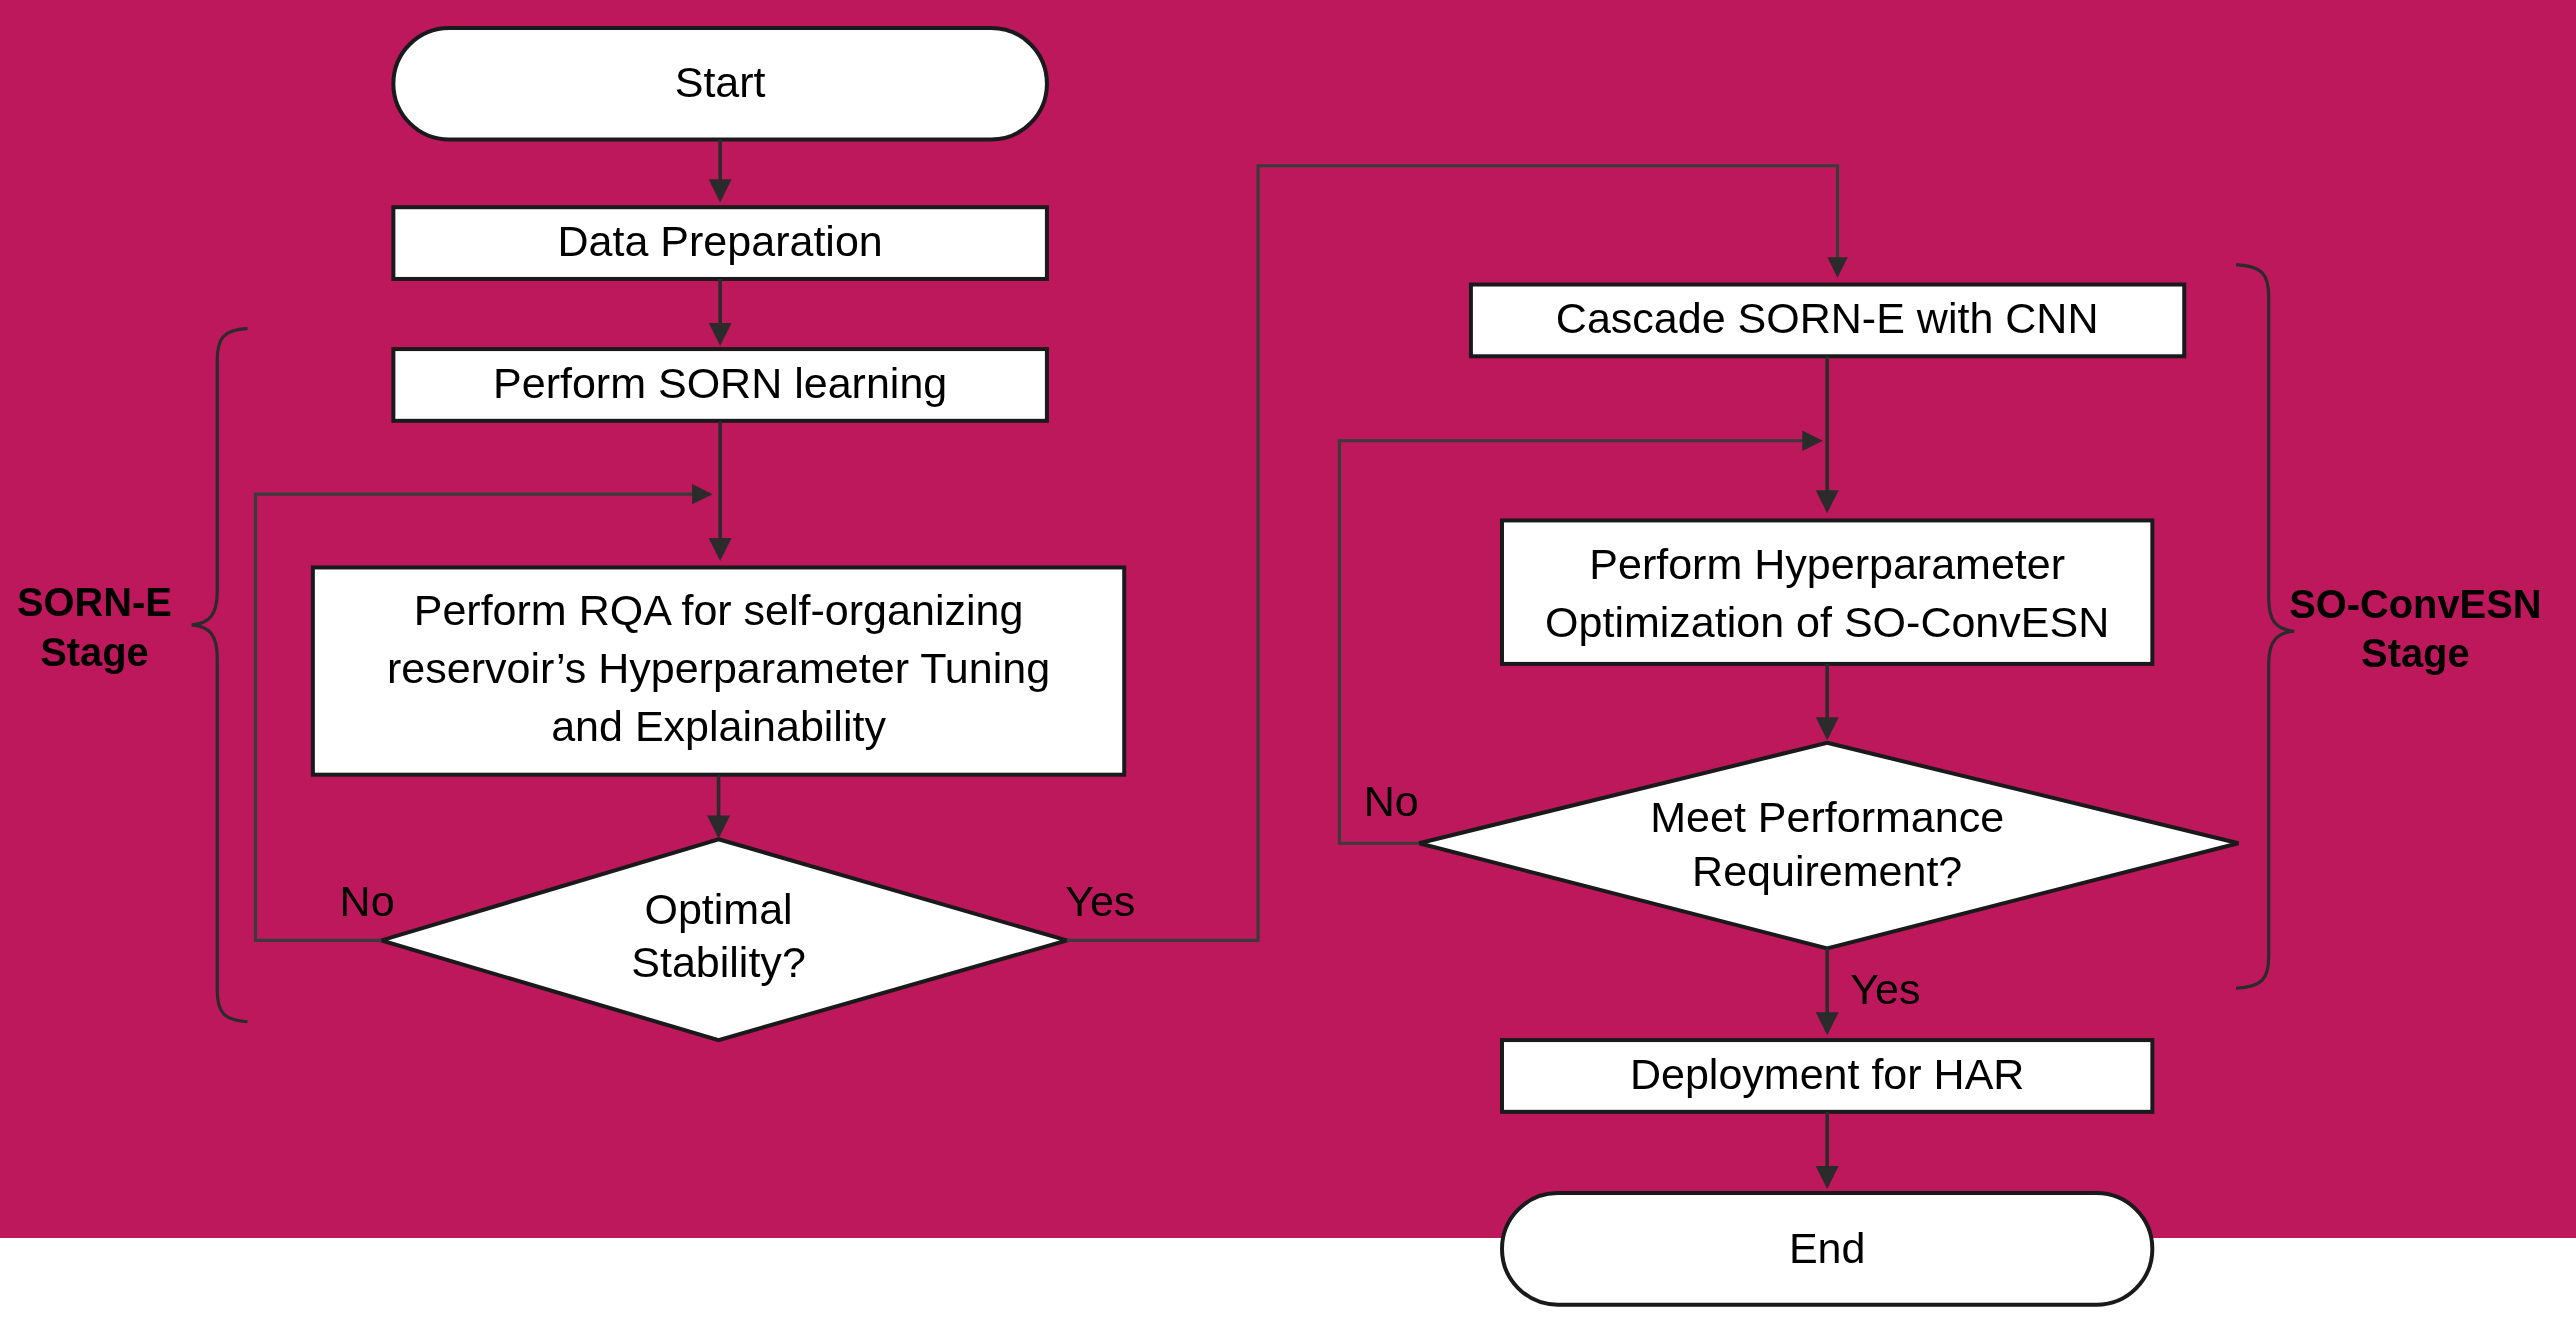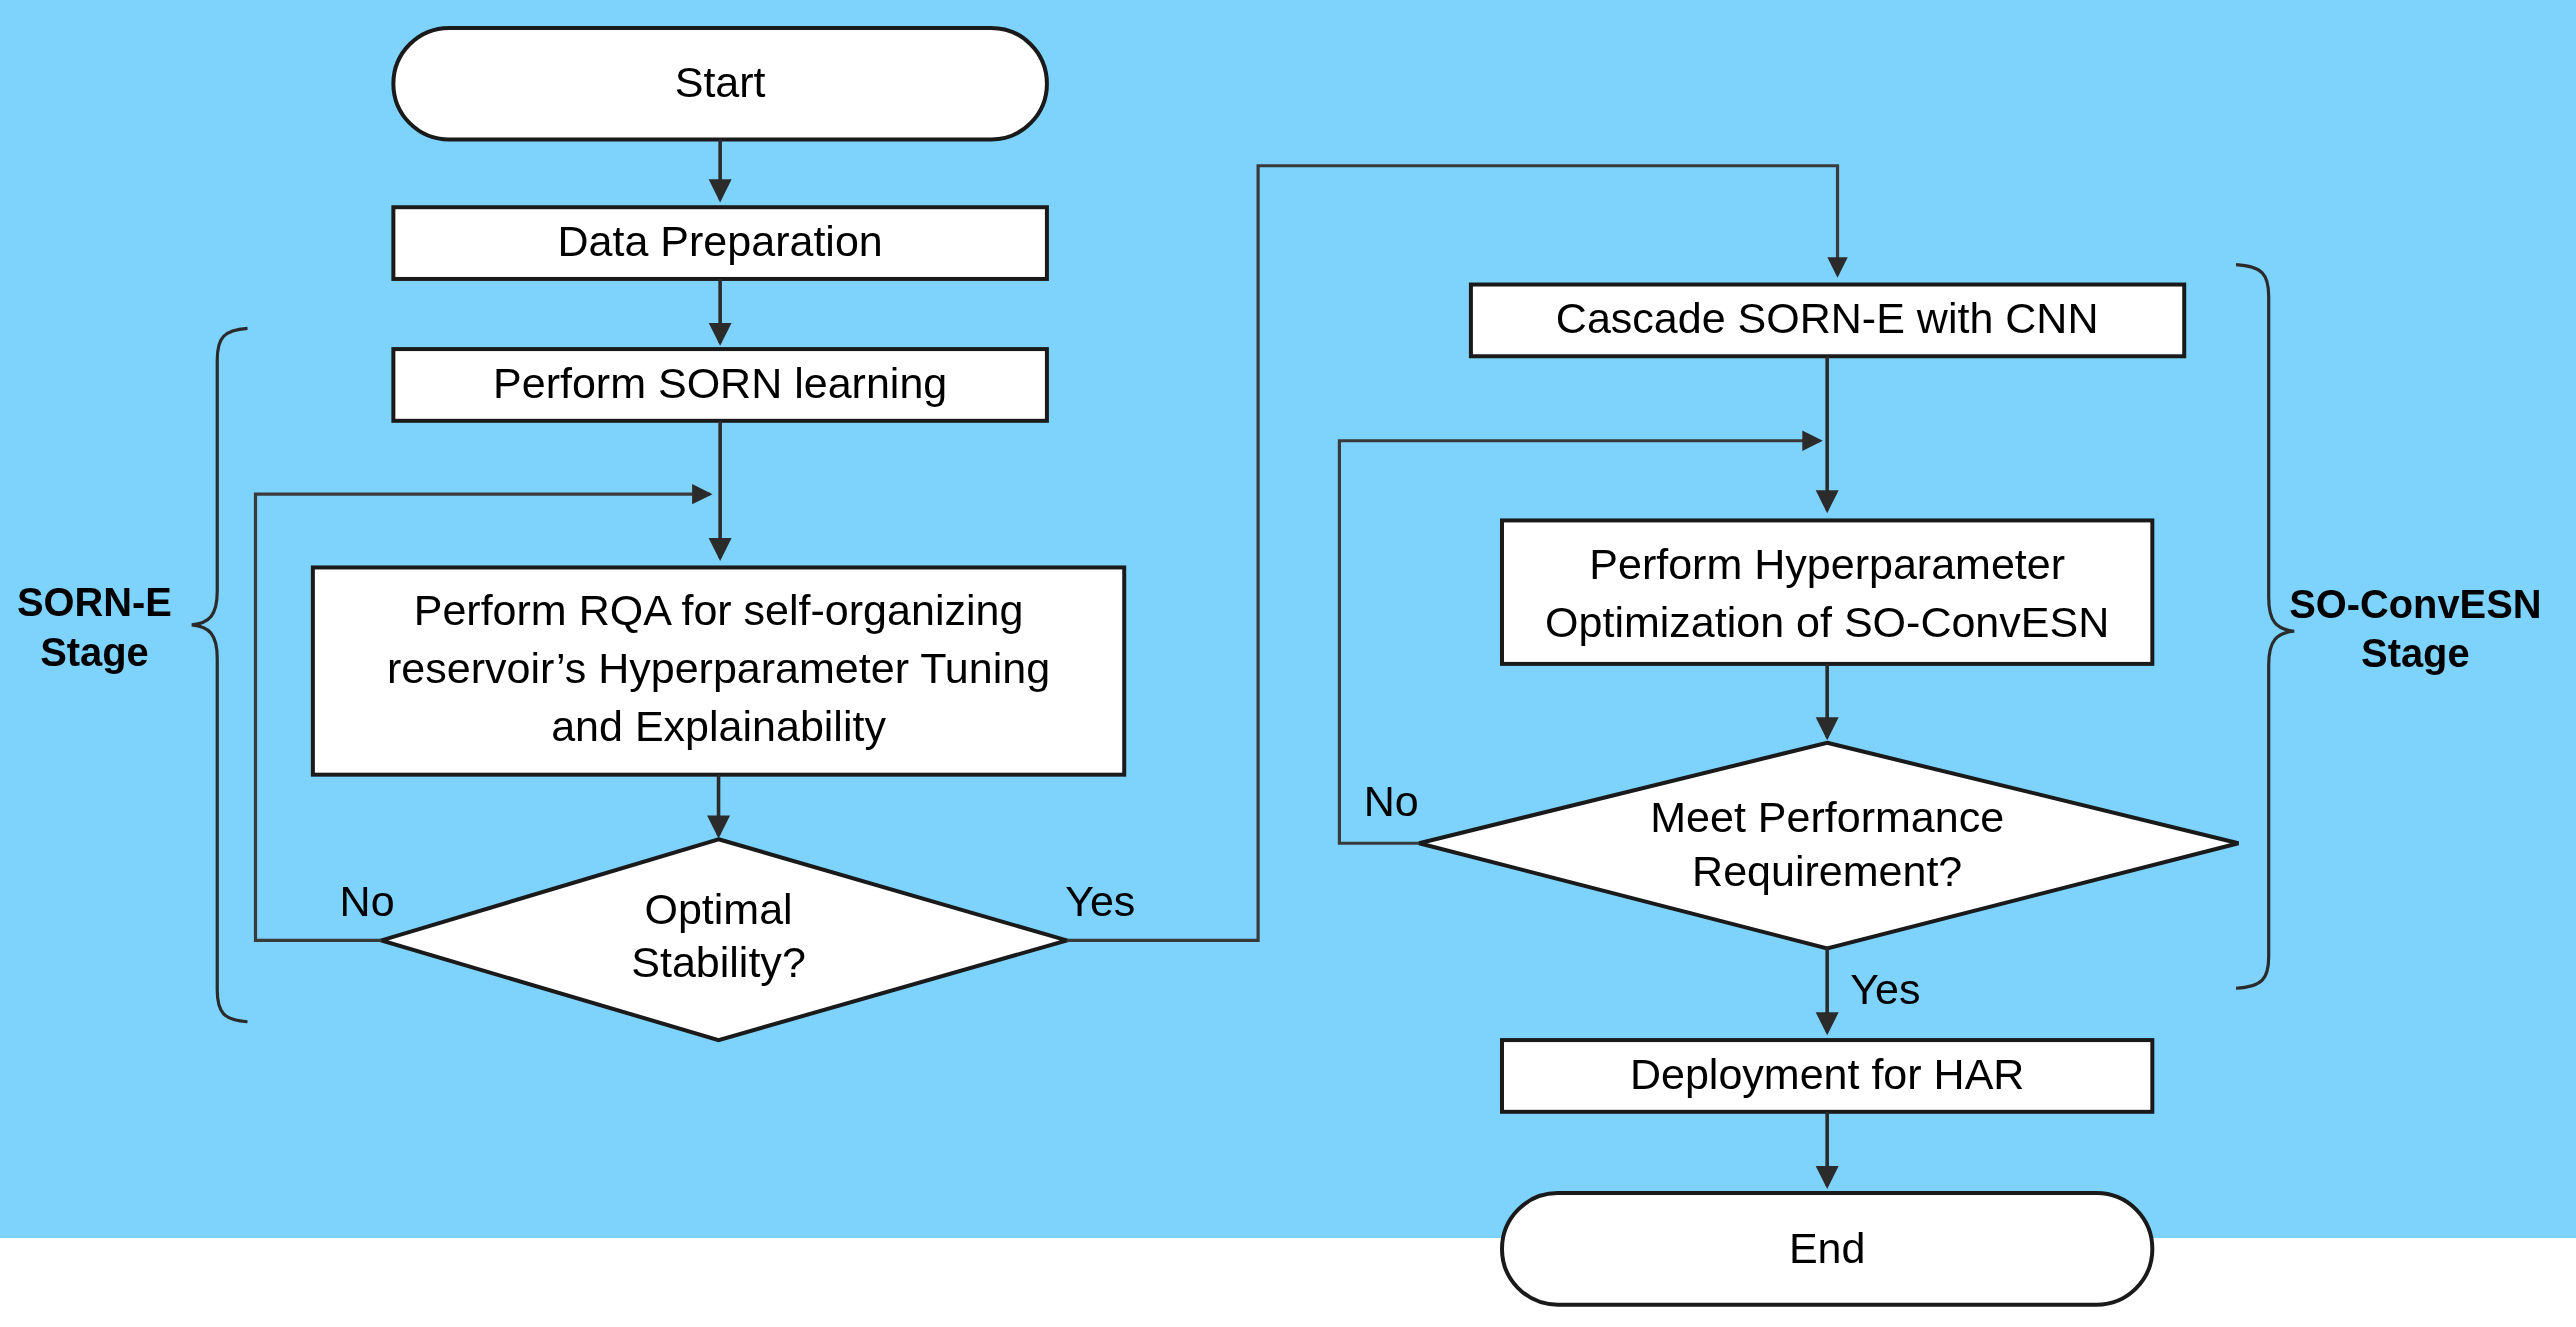--- a/index.html
+++ b/index.html
@@ -1,17 +1,17 @@
 <!DOCTYPE html>
 <html style="font-size:12.8px"><head>
 <meta charset="utf-8">
 <style>
   html,body{margin:0;padding:0;background:#ffffff;}
   body{width:2576px;height:1327px;overflow:hidden;font-family:"Liberation Sans",sans-serif;}
-  #stage{position:relative;width:2576px;height:1238px;background:#7dd3fc;}
+  #stage{position:relative;width:2576px;height:1238px;background:#be185d;}
   svg{position:absolute;left:0;top:0;width:2576px;height:1327px;}
   .shape{fill:#ffffff;stroke:#1a1a1a;stroke-width:5;}
   .conn{fill:none;stroke:#2b2b2b;stroke-width:4.5;}
   .conn-thin{fill:none;stroke:#3a3a3a;stroke-width:4;}
   .brace{fill:none;stroke:#2b2b2b;stroke-width:4;}
   .nodetext{font-family:"Liberation Sans",sans-serif;font-size:54px;fill:#000000;
             text-anchor:middle;dominant-baseline:middle;white-space:pre;}
   .edgelabel{font-family:"Liberation Sans",sans-serif;font-size:54px;fill:#000000;
              text-anchor:middle;dominant-baseline:middle;white-space:pre;}
   .stagelabel{font-family:"Liberation Sans",sans-serif;font-size:50px;font-weight:bold;

